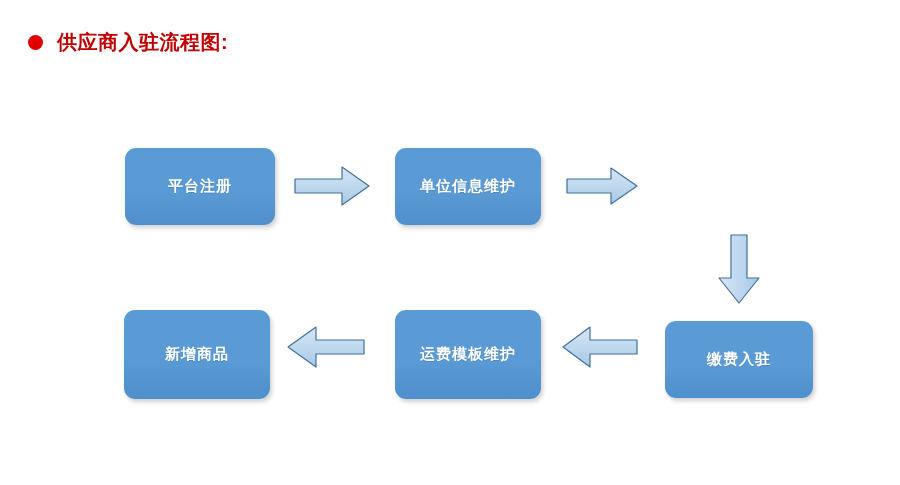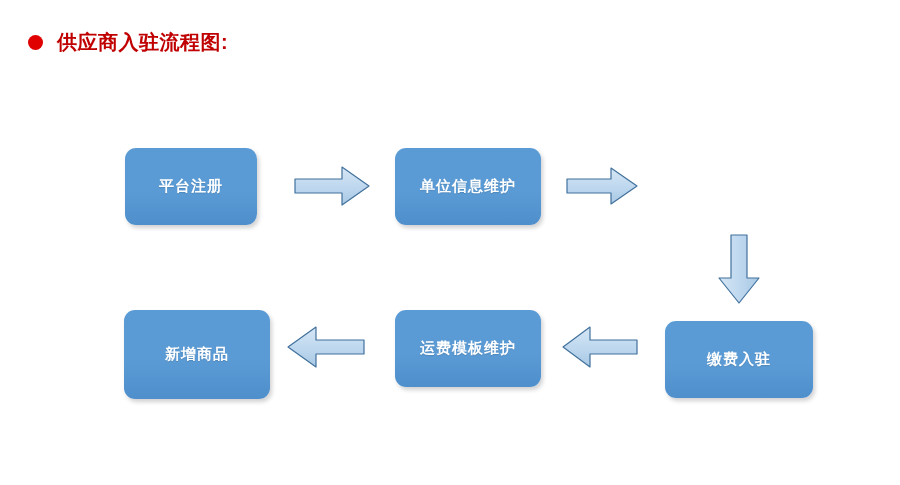--- a/index.html
+++ b/index.html
@@ -66,26 +66,26 @@
   .node-label {
     color: #ffffff;
     font-size: 15px;
     font-weight: bold;
     letter-spacing: 1px;
     white-space: nowrap;
     text-shadow: 0 1px 1px rgba(0, 0, 0, 0.12);
   }
 
   
-  #node-register      { left: 125px; top: 148px; width: 132px; height: 77px; }
+  #node-register      { left: 125px; top: 148px; width: 150px; height: 77px; }
   #node-unit-info     { left: 395px; top: 148px; width: 146px; height: 77px; }
   #node-shop-info     { left: 665px; top: 148px; width: 148px; height: 77px; }
   
   #node-add-product   { left: 124px; top: 310px; width: 146px; height: 89px; }
-  #node-freight-tpl   { left: 395px; top: 310px; width: 146px; height: 77px; text-align: center; }
+  #node-freight-tpl   { left: 395px; top: 310px; width: 146px; height: 89px; text-align: center; }
   #node-pay-settle    { left: 665px; top: 310px; width: 148px; height: 77px; margin-top: 11px; }
 
   
   .arrow {
     position: absolute;
   }
   #arrow-register-to-unit  { left: 294px; top: 166px; width: 76px; height: 40px; }
   #arrow-unit-to-shop      { left: 566px; top: 167px; width: 72px; height: 38px; }
   #arrow-shop-to-pay       { left: 717px; top: 234px; width: 44px; height: 70px; }
   #arrow-pay-to-freight    { left: 562px; top: 325px; width: 76px; height: 44px; }

